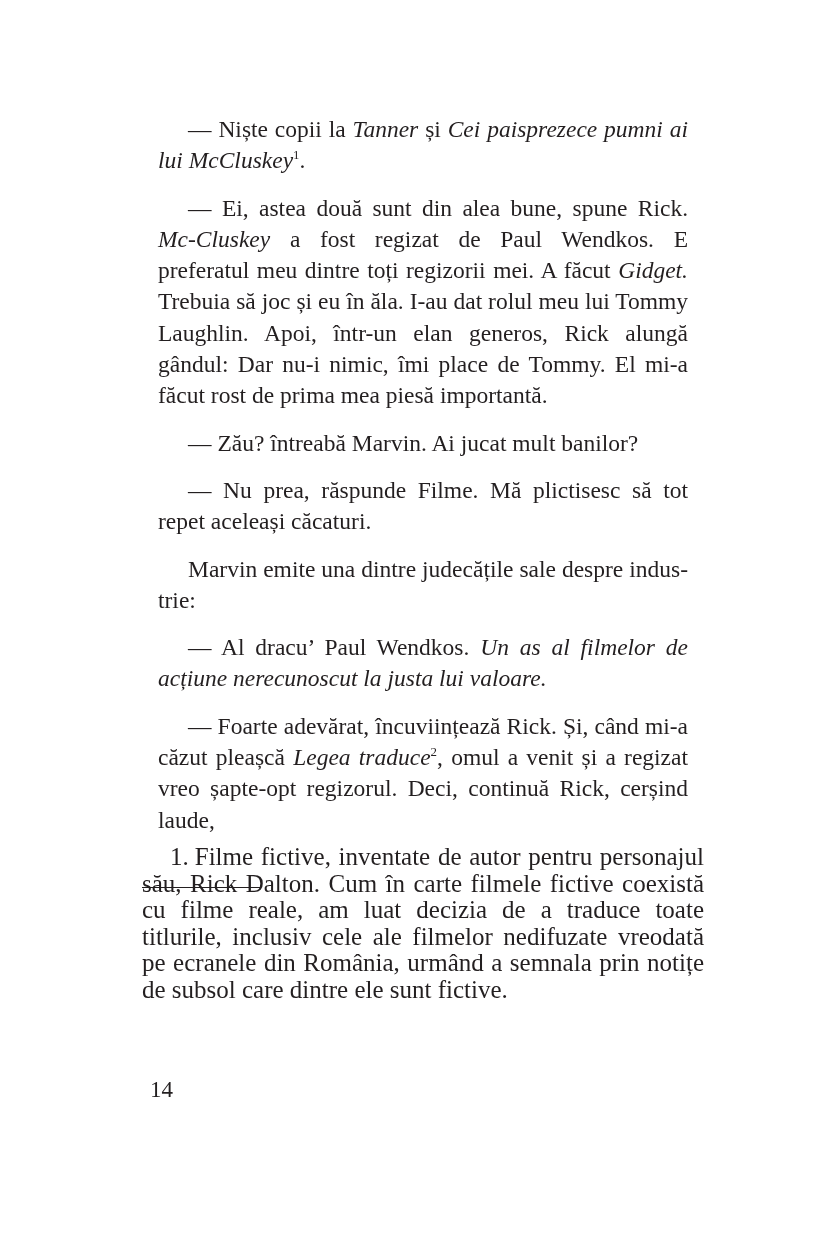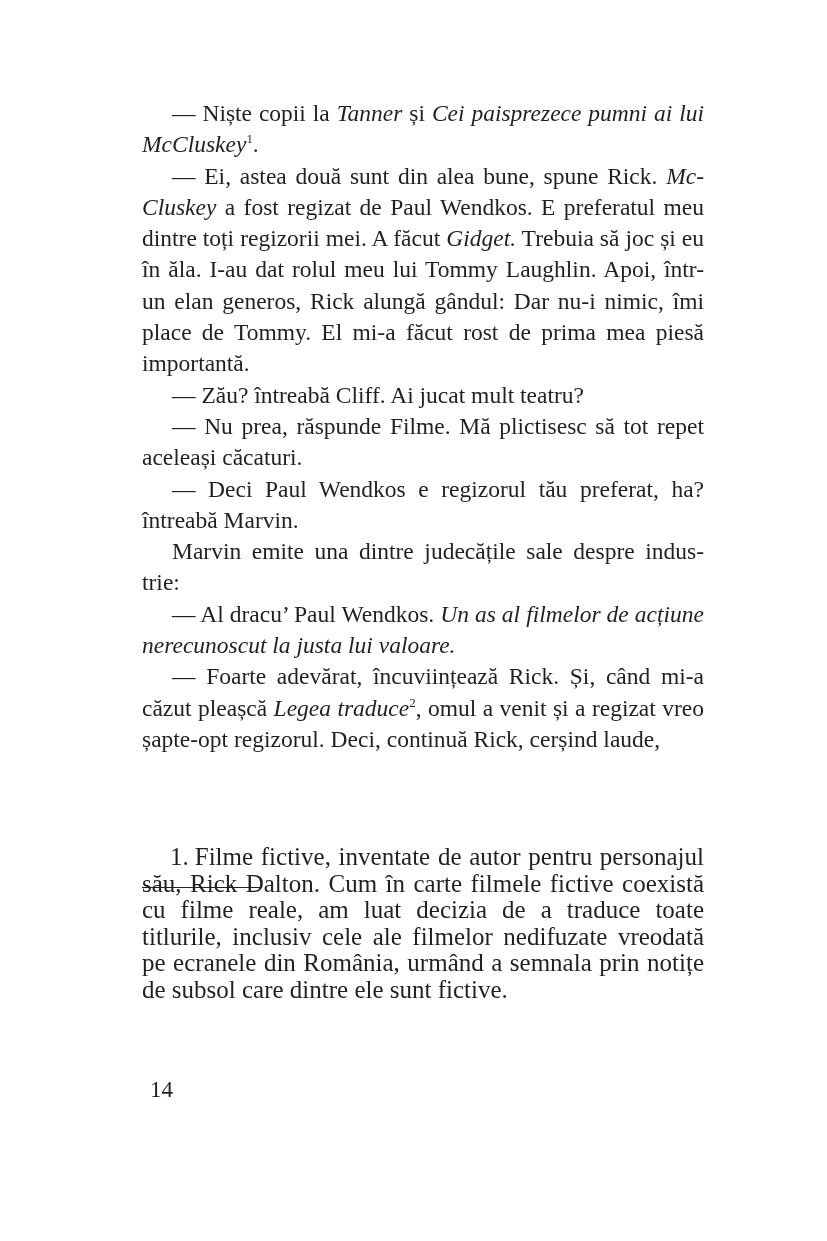--- a/index.html
+++ b/index.html
@@ -21,21 +21,21 @@
       top: 98px;
       width: 562px;
     }
     .body-text {
       font-size: 23.5px;
       line-height: 31.3px;
       text-align: justify;
       hyphens: manual;
     }
     .body-text p {
-      margin: 0;
+      margin: 16px;
       text-indent: 30px;
     }
     em {
       font-style: italic;
     }
     sup {
       font-size: 0.55em;
       line-height: 0;
       vertical-align: 0.7em;
     }
@@ -74,25 +74,24 @@
 </head>
 <body>
 
 <div class="page">
   <div class="body-text">
 
     <p><span>— </span><span>Niște copii la </span><em>Tanner</em><span> și </span><em>Cei paisprezece pumni ai lui McCluskey</em><sup>1</sup><span>.</span></p>
 
     <p><span>— </span><span>Ei, astea două sunt din alea bune, spune Rick. </span><em>Mc-Cluskey</em><span> a fost regizat de Paul Wendkos. E preferatul meu dintre toți regizorii mei. A făcut </span><em>Gidget.</em><span> Trebuia să joc și eu în ăla. I-au dat rolul meu lui Tommy Laughlin. Apoi, într-un elan generos, Rick alungă gândul: Dar nu-i nimic, îmi place de Tommy. El mi-a făcut rost de prima mea piesă importantă.</span></p>
 
-    <p>— Zău? întreabă Cliff. Ai jucat mult teatru?</p>
+    <p>— Zău? întreabă Marvin. Ai jucat mult banilor?</p>
 
     <p>— Nu prea, răspunde Filme. Mă plictisesc să tot repet aceleași căcaturi.</p>
 
-    <p>— Deci Paul Wendkos e regizorul tău preferat, ha? întreabă Marvin.</p>
 
 
     <p>Marvin emite una dintre judecățile sale despre indus-trie:</p>
 
     <p><span>— Al dracu’ Paul Wendkos. </span><em>Un as al filmelor de acțiune nerecunoscut la justa lui valoare.</em></p>
 
     <p><span>— Foarte adevărat, încuviințează Rick. Și, când mi-a căzut pleașcă </span><em>Legea traduce</em><sup>2</sup><span>, omul a venit și a regizat vreo șapte-opt regizorul. Deci, continuă Rick, cerșind laude,</span></p>
 
   </div>
 </div>

